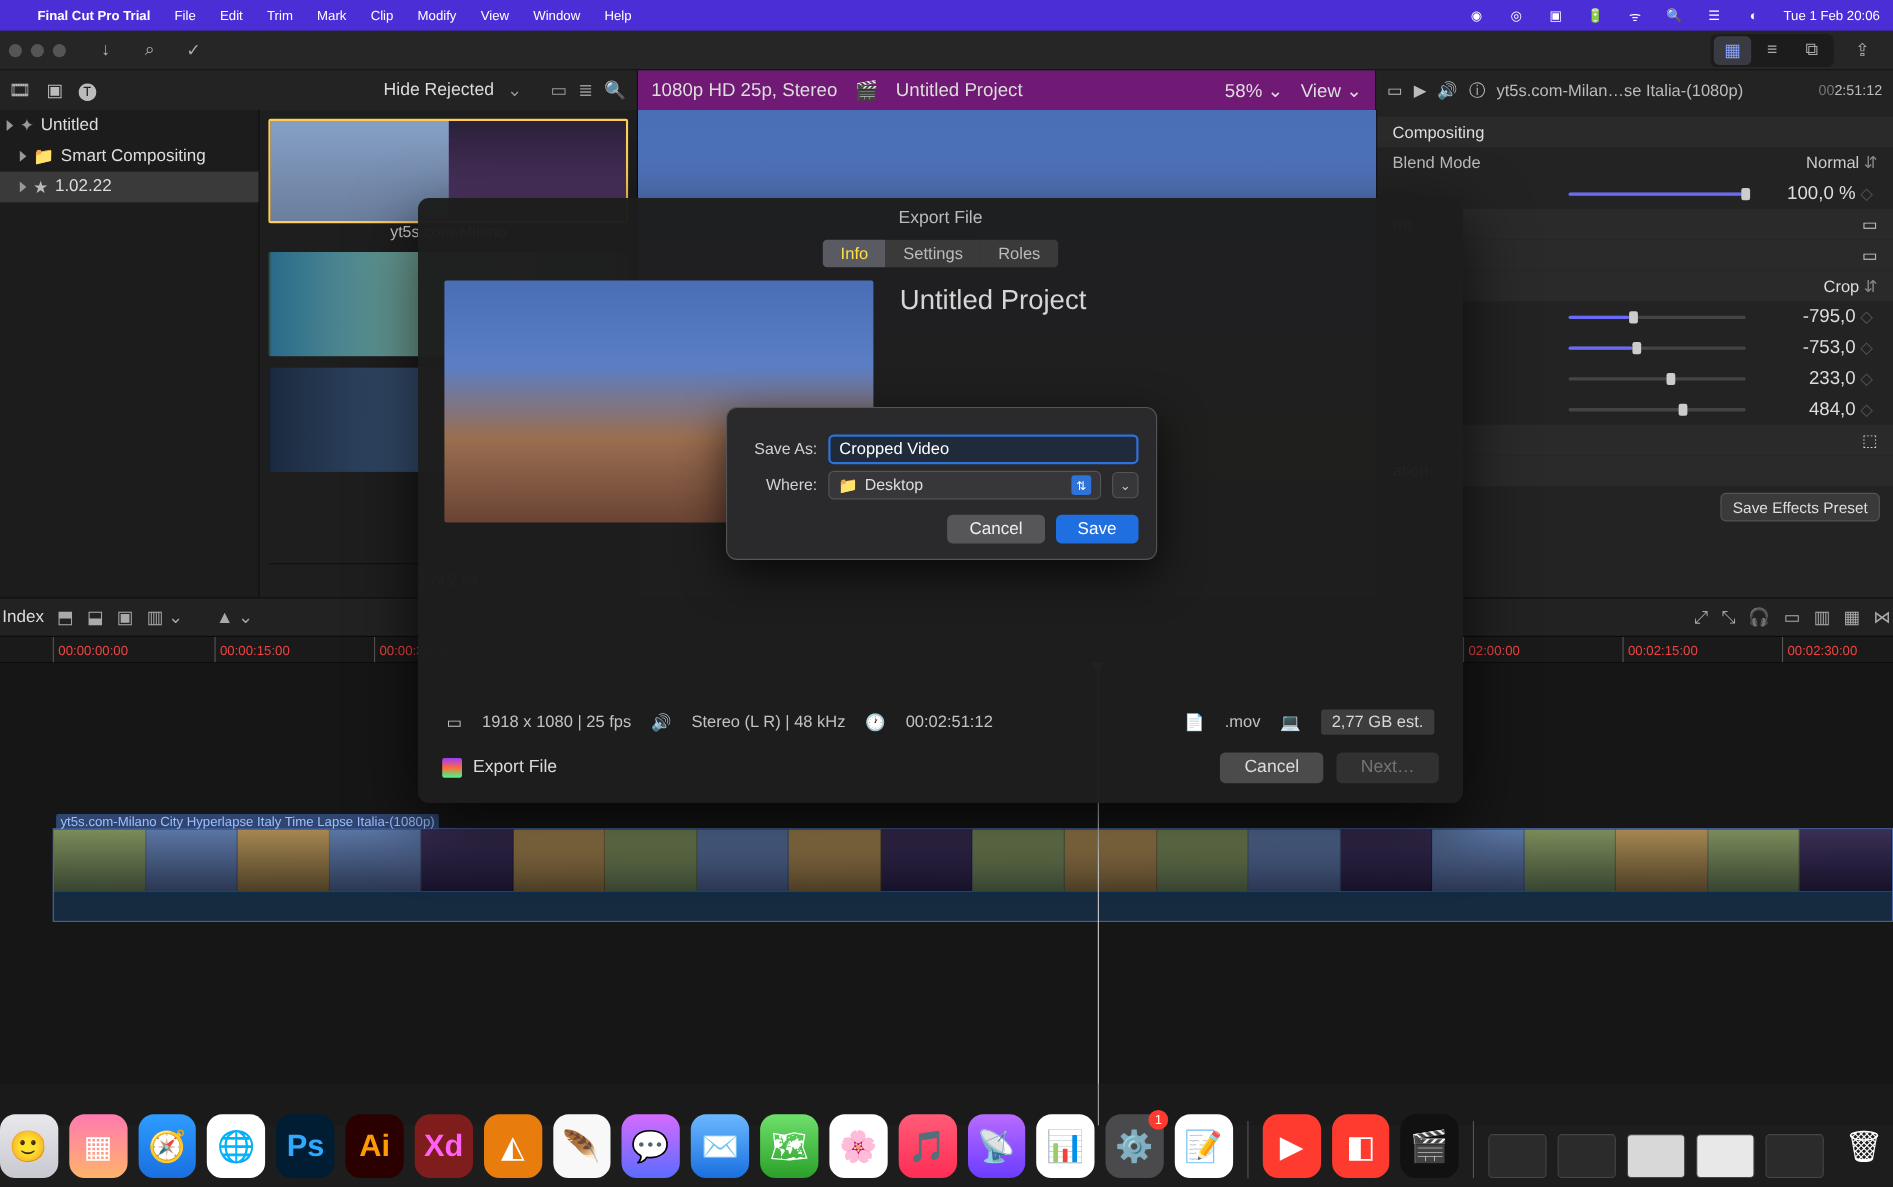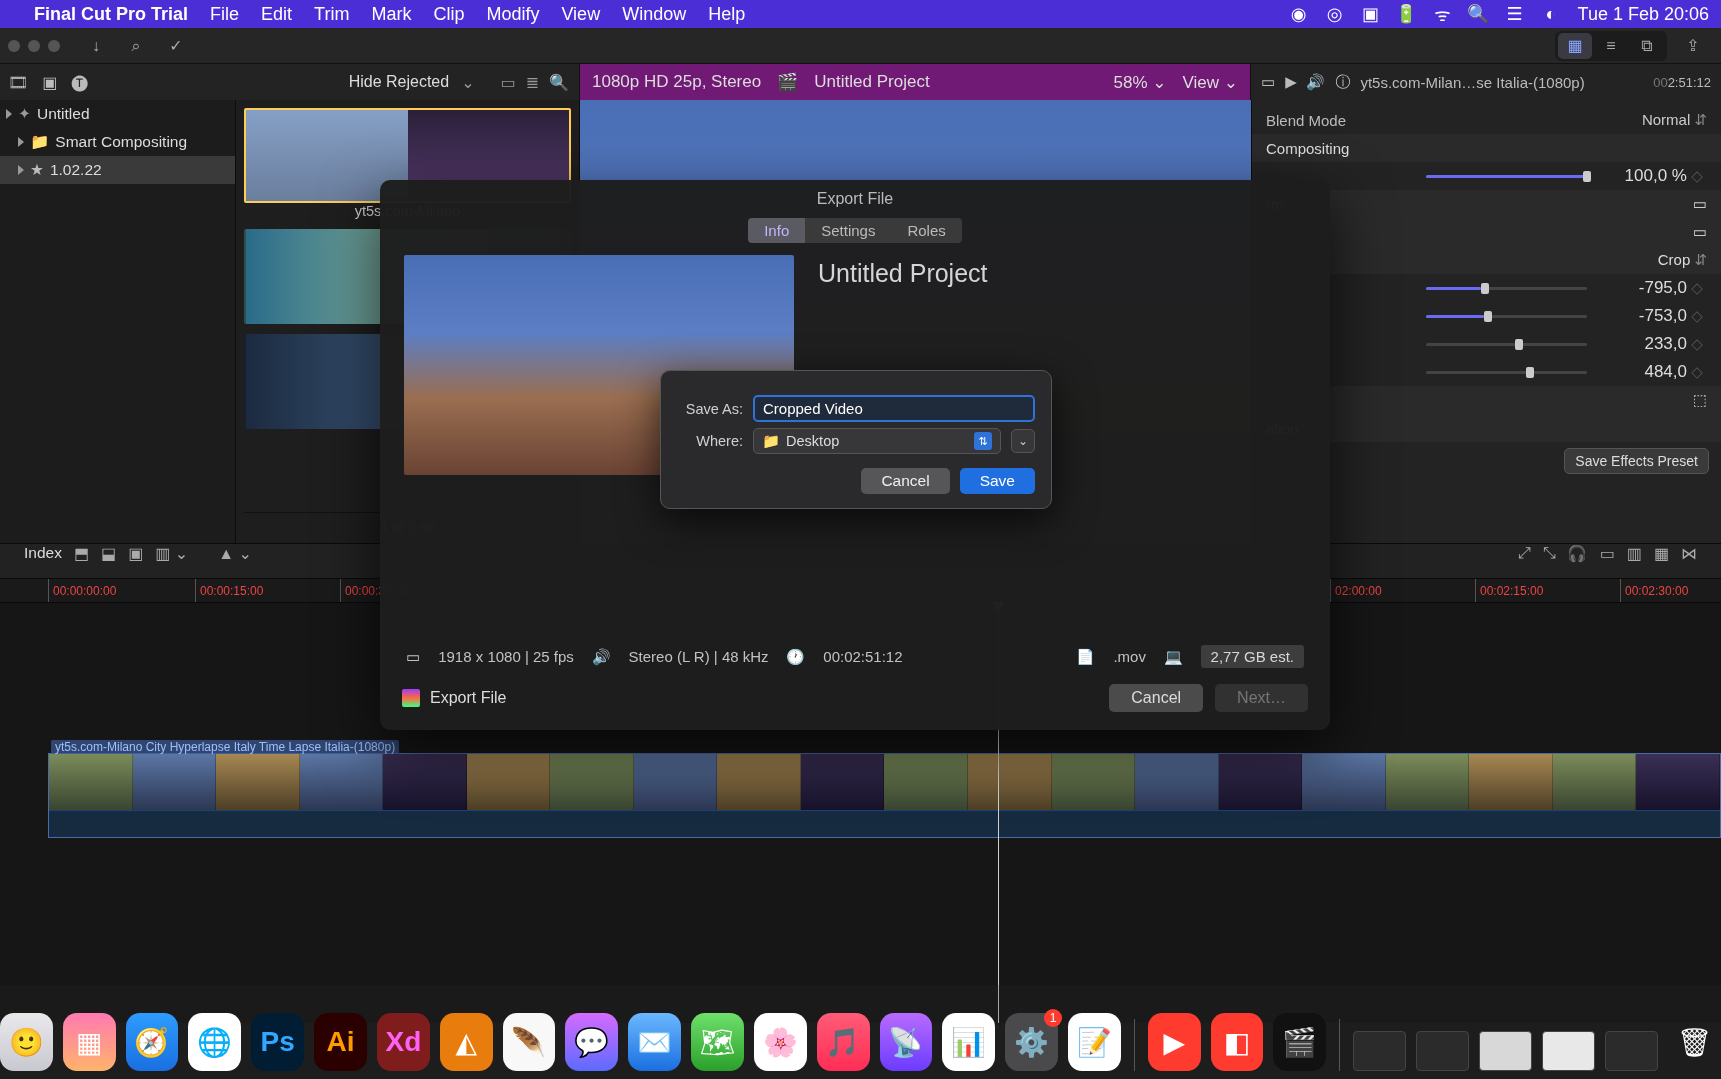--- a/index.html
+++ b/index.html
@@ -1,19 +1,19 @@
 <!DOCTYPE html>
 <html><head>
 <meta charset="utf-8">
 <style>
 * { margin: 0; padding: 0; box-sizing: border-box; font-family: -apple-system, BlinkMacSystemFont, "Segoe UI", Helvetica, Arial, sans-serif; -webkit-font-smoothing: antialiased; }
 html, body { width: 1721px; height: 1079px; background: #1a1a1a; color: #ddd; overflow: hidden; user-select: none; }
 
 
-.menubar { height: 28px; background: linear-gradient(#4b2ed6,#4b2ed6); display: flex; align-items: center; padding: 0 12px; font-size: 18px; font-weight: 500; color: #fff; gap: 22px; }
+.menubar { height: 28px; background: linear-gradient(#4b2ed6,#4b2ed6); display: flex; align-items: center; padding: 0 12px; font-size: 12px; font-weight: 500; color: #fff; gap: 22px; }
 .menubar .right { margin-left: auto; display: flex; align-items: center; gap: 18px; }
 .apple-logo { font-size: 18px; }
 .menubar .right svg, .menubar .right .ico { width: 18px; height: 18px; }
 
 
 .apptoolbar { height: 36px; background: #262626; border-bottom: 1px solid #111; display: flex; align-items: center; padding: 0 8px; }
 .traffic { display: flex; gap: 8px; margin-right: 16px; }
 .traffic span { width: 12px; height: 12px; border-radius: 50%; background: #555; }
 .tbtn { width: 34px; height: 26px; display: flex; align-items: center; justify-content: center; border-radius: 5px; margin: 0 3px; color: #aaa; }
 .apptoolbar .right { margin-left: auto; display: flex; align-items: center; gap: 6px; }
@@ -60,21 +60,21 @@
 .insrow .lbl{flex:0 0 160px; color:#bbb;}
 .insrow .sld{flex:1; height:3px; background:#444; position:relative; border-radius:2px; margin-right:16px;}
 .insrow .sld .fill{position:absolute; left:0; top:0; bottom:0; background:#6a6af5; width:50%; border-radius:2px;}
 .insrow .sld .knob{position:absolute; top:-4px; width:8px; height:11px; background:#ccc; border-radius:2px;}
 .insrow .val{flex:0 0 84px; text-align:right; color:#ddd; font-size:17px;}
 .insrow .dia{flex:0 0 20px; text-align:center; color:#555;}
 .preset-row{display:flex; justify-content:flex-end; padding:6px 12px;}
 .preset-btn{background:#3a3a3a; border:1px solid #555; color:#ddd; padding:4px 10px; border-radius:5px; font-size:14px;}
 
 
-.tltoolbar { height:36px; background:#222; border-top:1px solid #0a0a0a; border-bottom:1px solid #0a0a0a; display:flex; align-items:flex-start; padding:0 24px; gap:12px;}
+.tltoolbar { height:36px; background:#222; border-top:1px solid #0a0a0a; border-bottom:1px solid #0a0a0a; display:flex; align-items:center; padding:0 2px; gap:12px;}
 .tltoolbar .spacer{flex:1;}
 .indexbtn{color:#ddd; font-size:15.5px;}
 
 
 .ruler{height:24px; background:#1a1a1a; display:flex; align-items:center; font-family:monospace; font-size:12px; color:#ef4444; position:relative; border-bottom:1px solid #0a0a0a;}
 .ruler .tick{position:absolute; top:0; bottom:0; display:flex; align-items:center; padding-left:4px; border-left:1px solid #555;}
 
 
 .tlbody{height:420px; background:#161616; position:relative;}
 .clip{position:absolute; left:48px; right:0; top:150px; height:85px; border:1px solid #4b6ba8; background:#2b3f66;}
@@ -95,21 +95,21 @@
 .badge{position:absolute; top:-4px; right:-4px; background:#ff3b30; color:#fff; border-radius:10px; font-size:12px; min-width:18px; height:18px; display:flex; align-items:center; justify-content:center; padding:0 4px;}
 .dockmini{width:58px; height:40px; border-radius:4px; background:#2b2b2b; border:1px solid #444;}
 
 
 .modal-backdrop{position:absolute; left:380px; top:180px; width:950px; height:550px; background:rgba(30,30,30,.98); border-radius:10px; box-shadow:0 20px 60px rgba(0,0,0,.7); display:flex; flex-direction:column;}
 .modal-title{text-align:center; font-size:16px; color:#bbb; padding:10px 0 6px;}
 .tabs{display:flex; justify-content:center; gap:0; margin:4px 0 8px;}
 .tab{padding:4px 16px; font-size:15px; color:#bbb; background:#3a3a3a;}
 .tab:first-child{border-radius:4px 0 0 4px;}
 .tab:last-child{border-radius:0 4px 4px 0;}
-.tab.active{background:#5a5a62; color:#c4b5fd;}
+.tab.active{background:#5a5a62; color:#fde047;}
 .modal-body{display:flex; gap:24px; padding:4px 24px 0 24px;}
 .modal-prev{width:390px; height:220px; background:linear-gradient(#4a6eb5 0%,#5b7ec5 35%,#9a6e50 65%,#6a4334 100%); border-radius:2px;}
 .modal-meta{flex:1;}
 .mtitle{font-size:25px; color:#d5d5d5; margin:4px 0 18px;}
 .mpair{display:flex; gap:14px; font-size:15.5px; color:#bbb; margin:6px 0;}
 .mpair .k{text-align:right; width:110px;}
 .modal-footline{display:flex; align-items:center; gap:18px; padding:14px 26px 6px 26px; font-size:15px; color:#c2c2c2;}
 .chip{background:#3d3d3d; padding:3px 10px; border-radius:3px; color:#d8d8d8;}
 .modal-footbtns{display:flex; align-items:center; padding:10px 22px 18px 22px; gap:12px;}
 .modal-footbtns .left{display:flex; align-items:center; gap:10px;}
@@ -249,26 +249,26 @@
     <div class="thumb nob" style="background:linear-gradient(90deg,#2a6b8a,#7fae98,#2b504b);"></div>
     <div class="thumb nob" style="background:linear-gradient(90deg,#1b2a3f,#3b5678,#14202e);"></div>
     <div class="browserfoot">1 of 2 se</div>
   </div>
 
   <div class="viewercol">
     <div class="viewerimg"></div>
   </div>
 
   <div class="inspectorcol">
+    <div class="insrow insheader">Compositing</div>
     <div class="insrow">
       <span class="lbl">Blend Mode</span>
       <span style="flex:1"></span>
       <span><span>Normal</span> <span style="color:#888;">⇵</span></span>
     </div>
-    <div class="insrow insheader">Compositing</div>
     <div class="insrow">
       <span class="lbl"></span>
       <div class="sld">
             <div class="fill" style="width:100%"></div>
             <div class="knob" style="left:calc(100% - 4px)"></div>
           </div>
       <span class="val">100,0 %</span>
       <span class="dia">◇</span>
     </div>
     <div class="insrow insheader" style="justify-content:space-between;">

